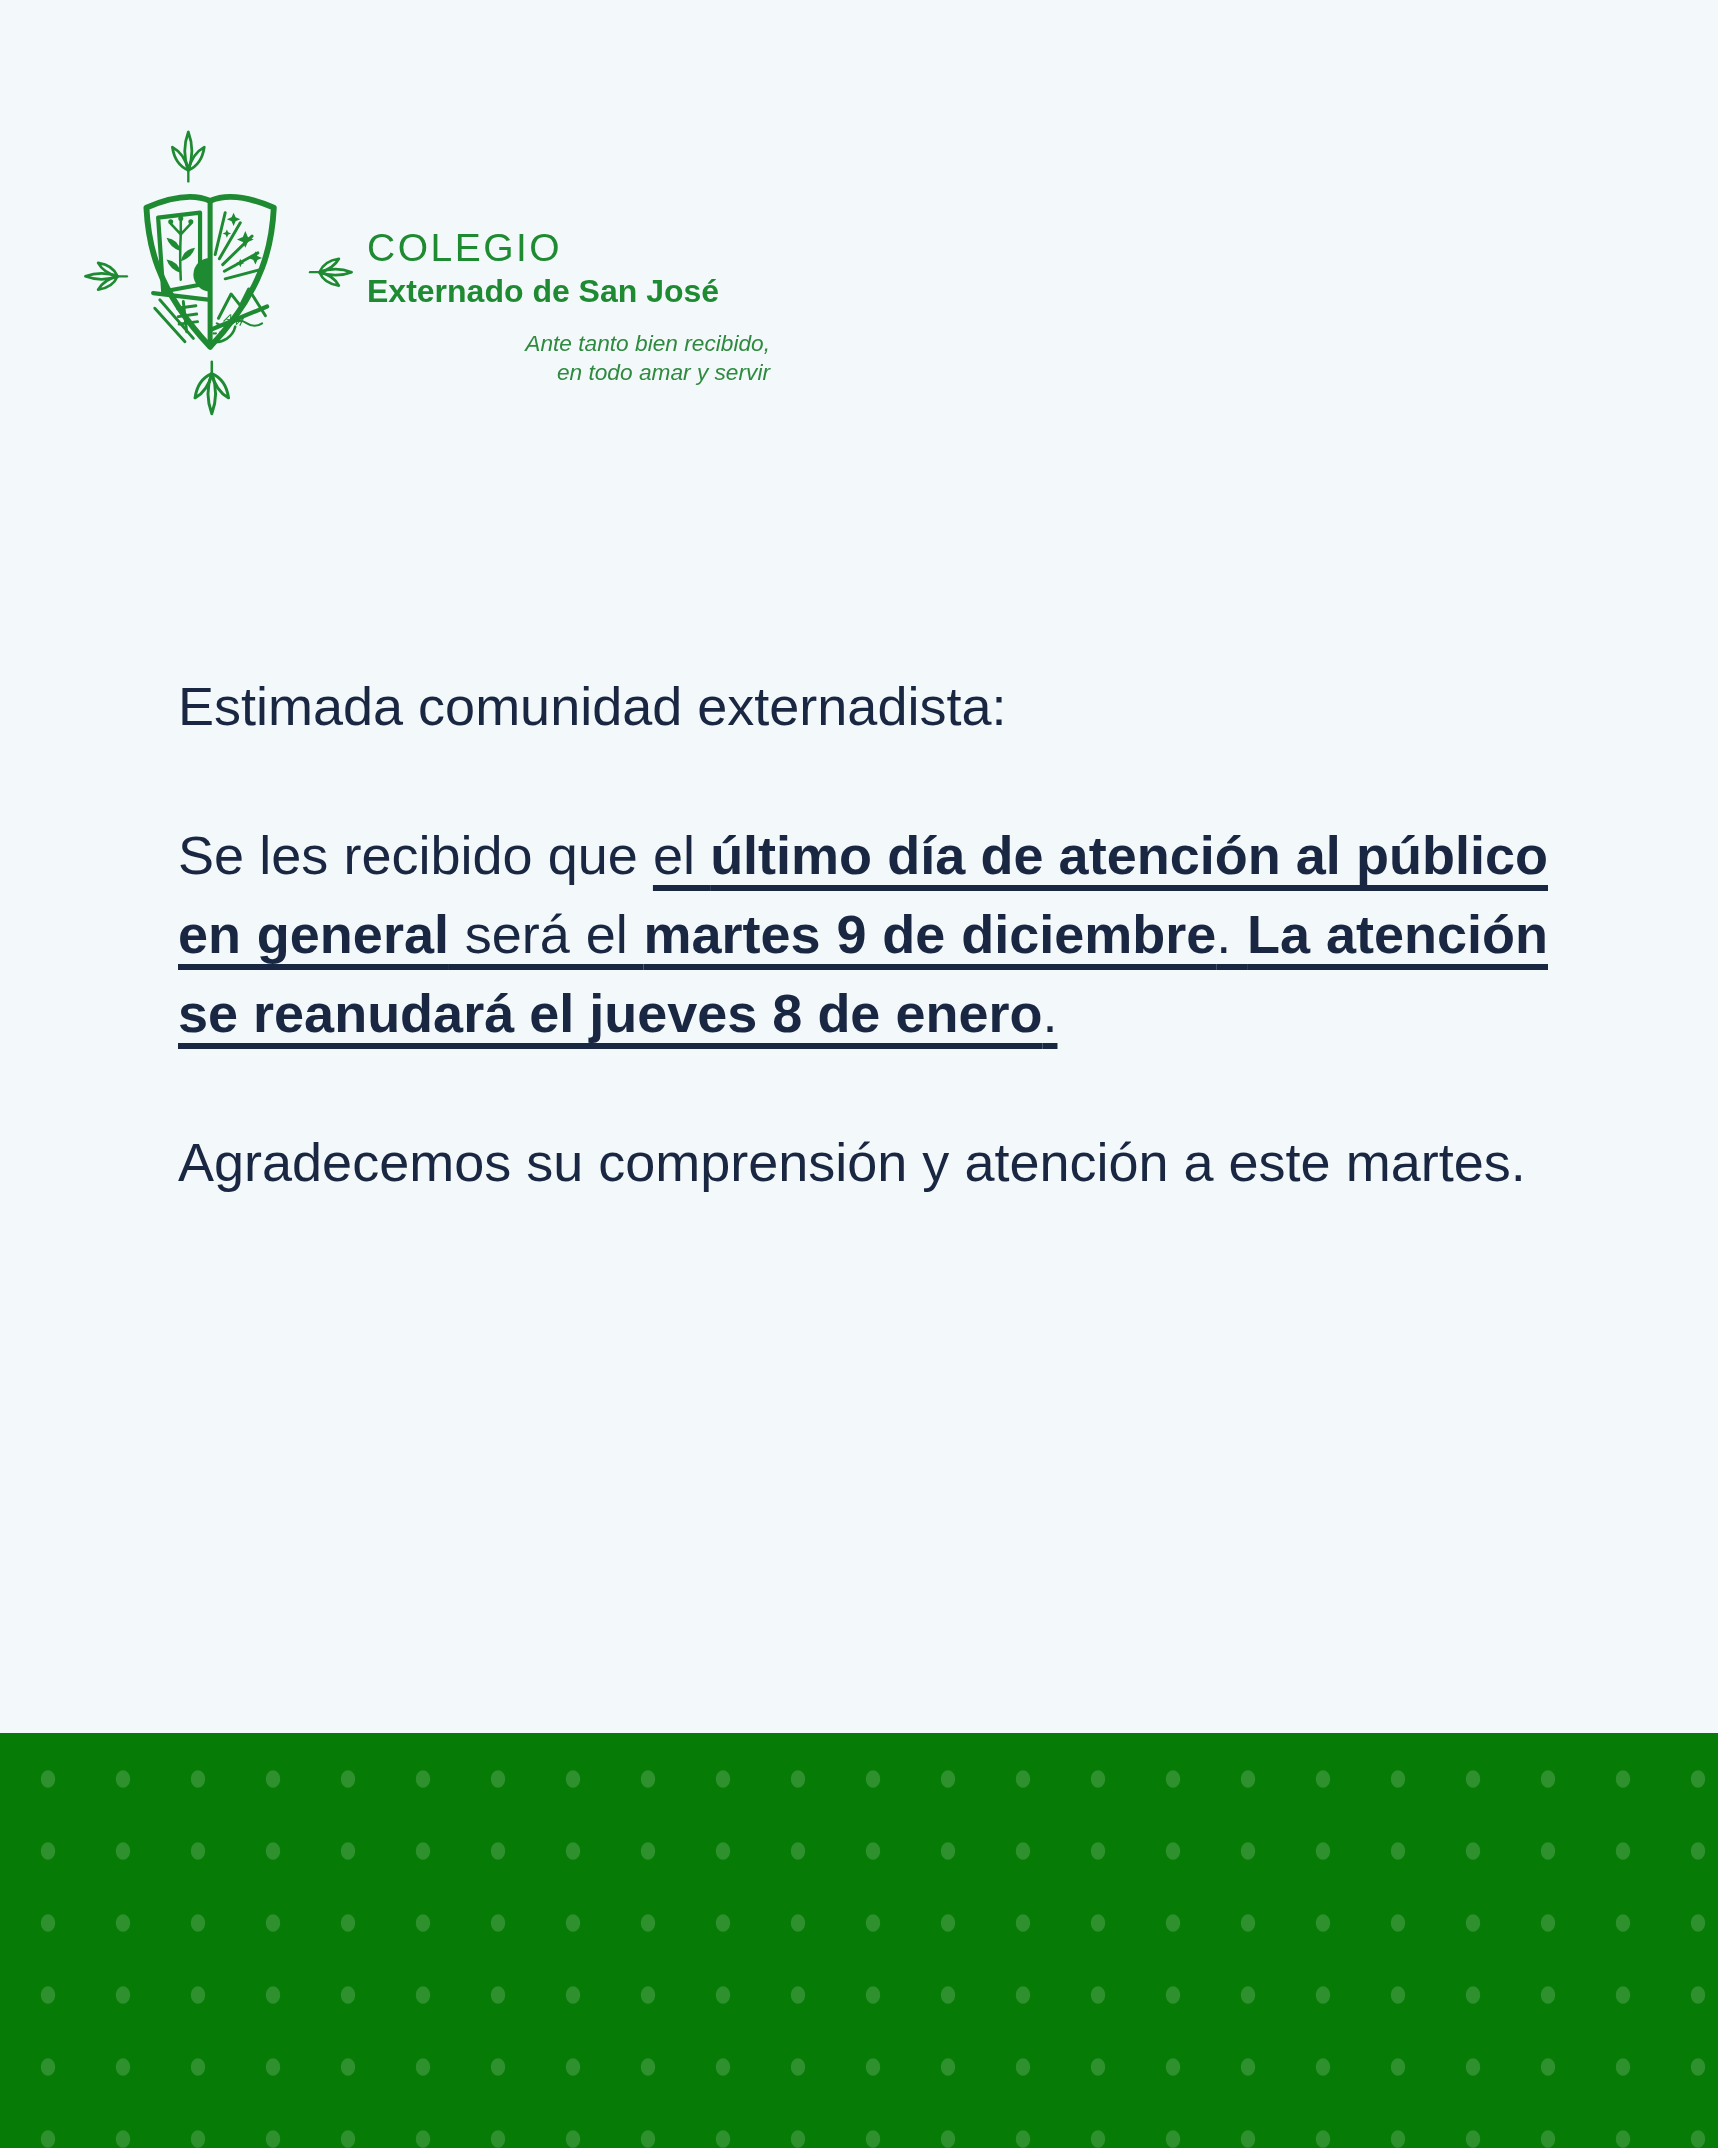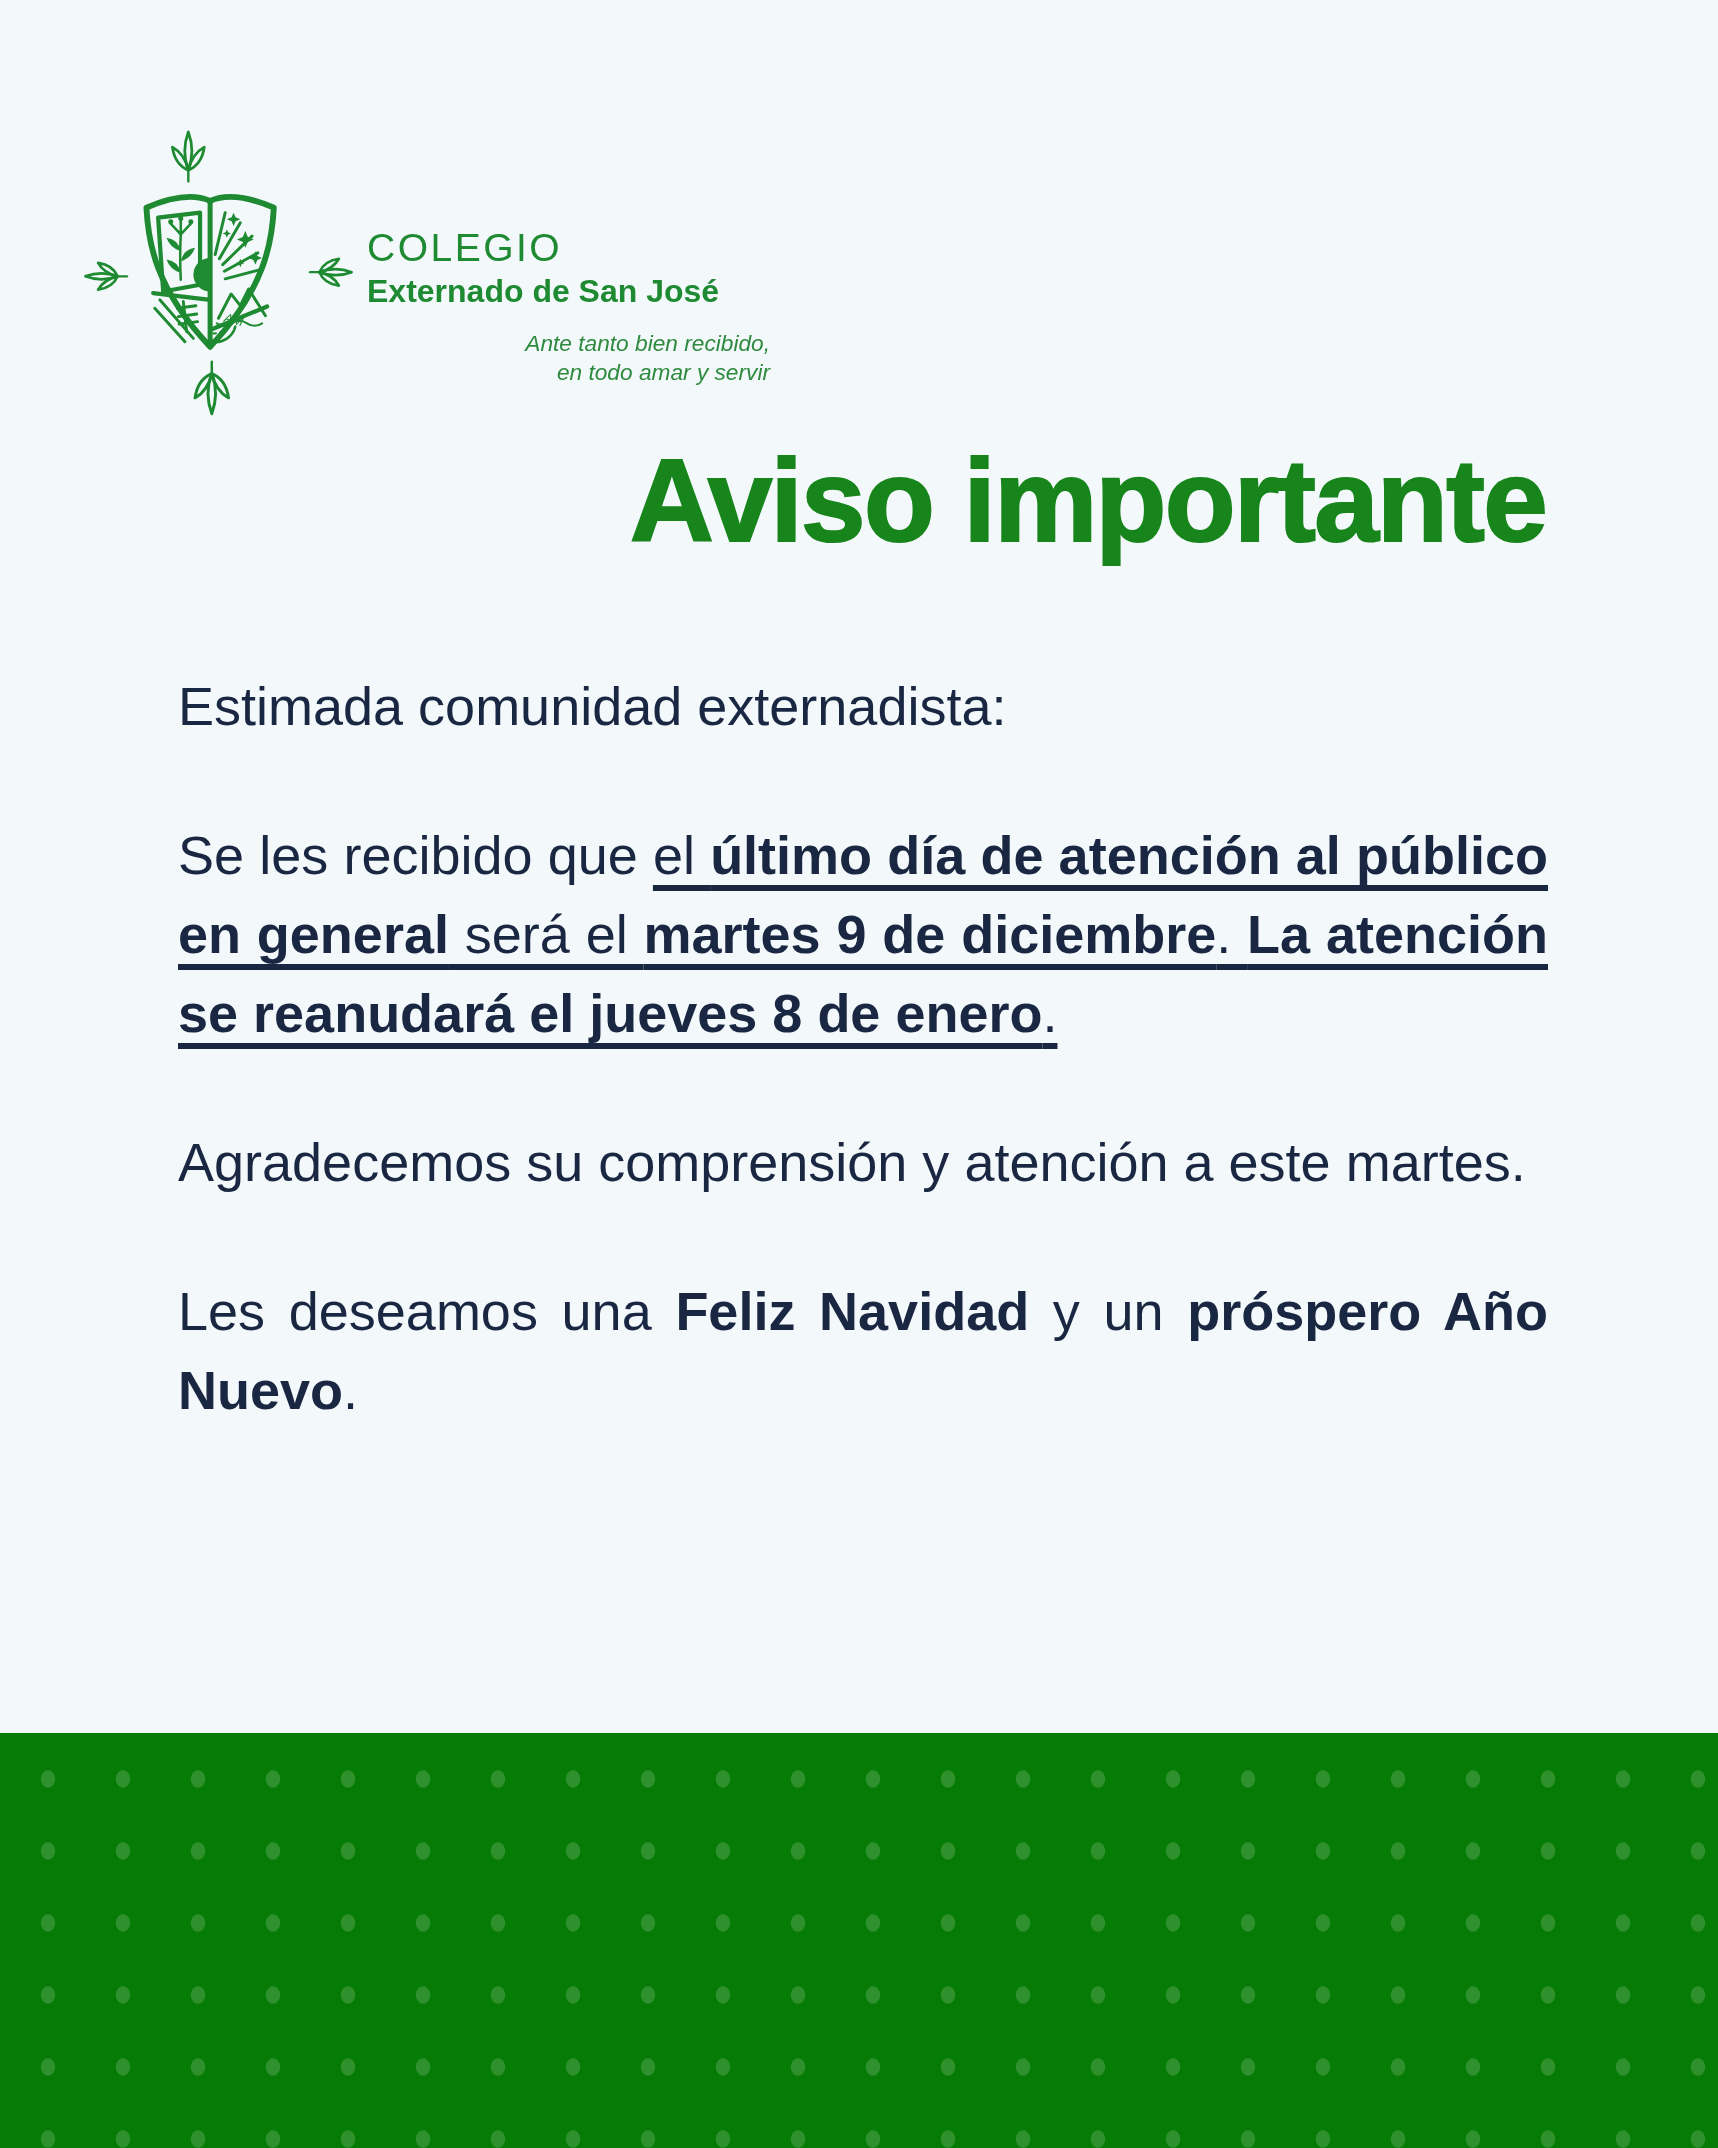--- a/index.html
+++ b/index.html
@@ -138,25 +138,23 @@
 
   <div class="logo-text">
     <div class="logo-colegio">COLEGIO</div>
     <div class="logo-name">Externado de San José</div>
     <div class="logo-motto">
       <div>Ante tanto bien recibido,</div>
       <div>en todo amar y servir</div>
     </div>
   </div>
 
-  <h1 class="title">Aviso importante</h1>
 
   <main class="body">
     <p>Estimada comunidad externadista:</p>
     <p><span>Se les recibido que </span><span class="ul"><span>el </span><b>último día de atención al público en general</b><span> será el </span><b>martes 9 de diciembre</b><span>. </span><b>La atención se reanudará el jueves 8 de enero</b><span>.</span></span></p>
     <p>Agradecemos su comprensión y atención a este martes.</p>
-    <p><span>Les deseamos una </span><b>Feliz Navidad</b><span> y un </span><b>próspero Año Nuevo</b><span>.</span></p>
   </main>
 
   <footer class="footer"></footer>
 
 </div>
 
 
 </body></html>

